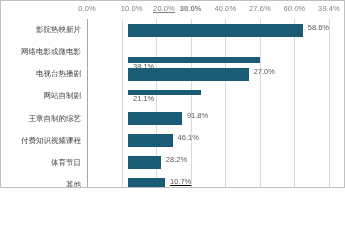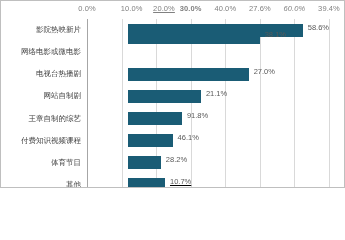--- a/index.html
+++ b/index.html
@@ -104,29 +104,29 @@
         <div class="gridline" style="left: 138.286px;"></div>
         <div class="gridline" style="left: 172.857px;"></div>
         <div class="gridline" style="left: 207.429px;"></div>
         <div class="gridline" style="left: 242px;"></div>
       </div>
     <div id="bars">
         <div class="row" style="top: 4.5625px; height: 13px;">
           <div class="bar" style="width: 202.589px; background: rgb(26, 92, 117);"></div>
           <span class="bar-value">58.6%</span>
         </div>
-        <div class="row" style="top: 12px; height: 13px;">
+        <div class="row" style="top: 38px; height: 13px; flex-direction: column;">
           <div class="bar" style="width: 131.717px; background: rgb(26, 92, 117);"></div>
           <span class="bar-value">38.1%</span>
         </div>
         <div class="row" style="top: 48.8125px; height: 13px;">
           <div class="bar" style="width: 120.654px; background: rgb(26, 92, 117);"></div>
           <span class="bar-value">27.0%</span>
         </div>
-        <div class="row" style="top: 70.9375px; height: 13px;">
+        <div class="row" style="top: 70.9375px; height: 13px; flex-direction: column;">
           <div class="bar" style="width: 72.9457px; background: rgb(26, 92, 117);"></div>
           <span class="bar-value">21.1%</span>
         </div>
         <div class="row" style="top: 93.0625px; height: 13px;">
           <div class="bar" style="width: 53.9314px; background: rgb(26, 92, 117);"></div>
           <span class="bar-value">91.8%</span>
         </div>
         <div class="row" style="top: 115.188px; height: 13px;">
           <div class="bar" style="width: 44.5971px; background: rgb(26, 92, 117);"></div>
           <span class="bar-value">46.1%</span>

